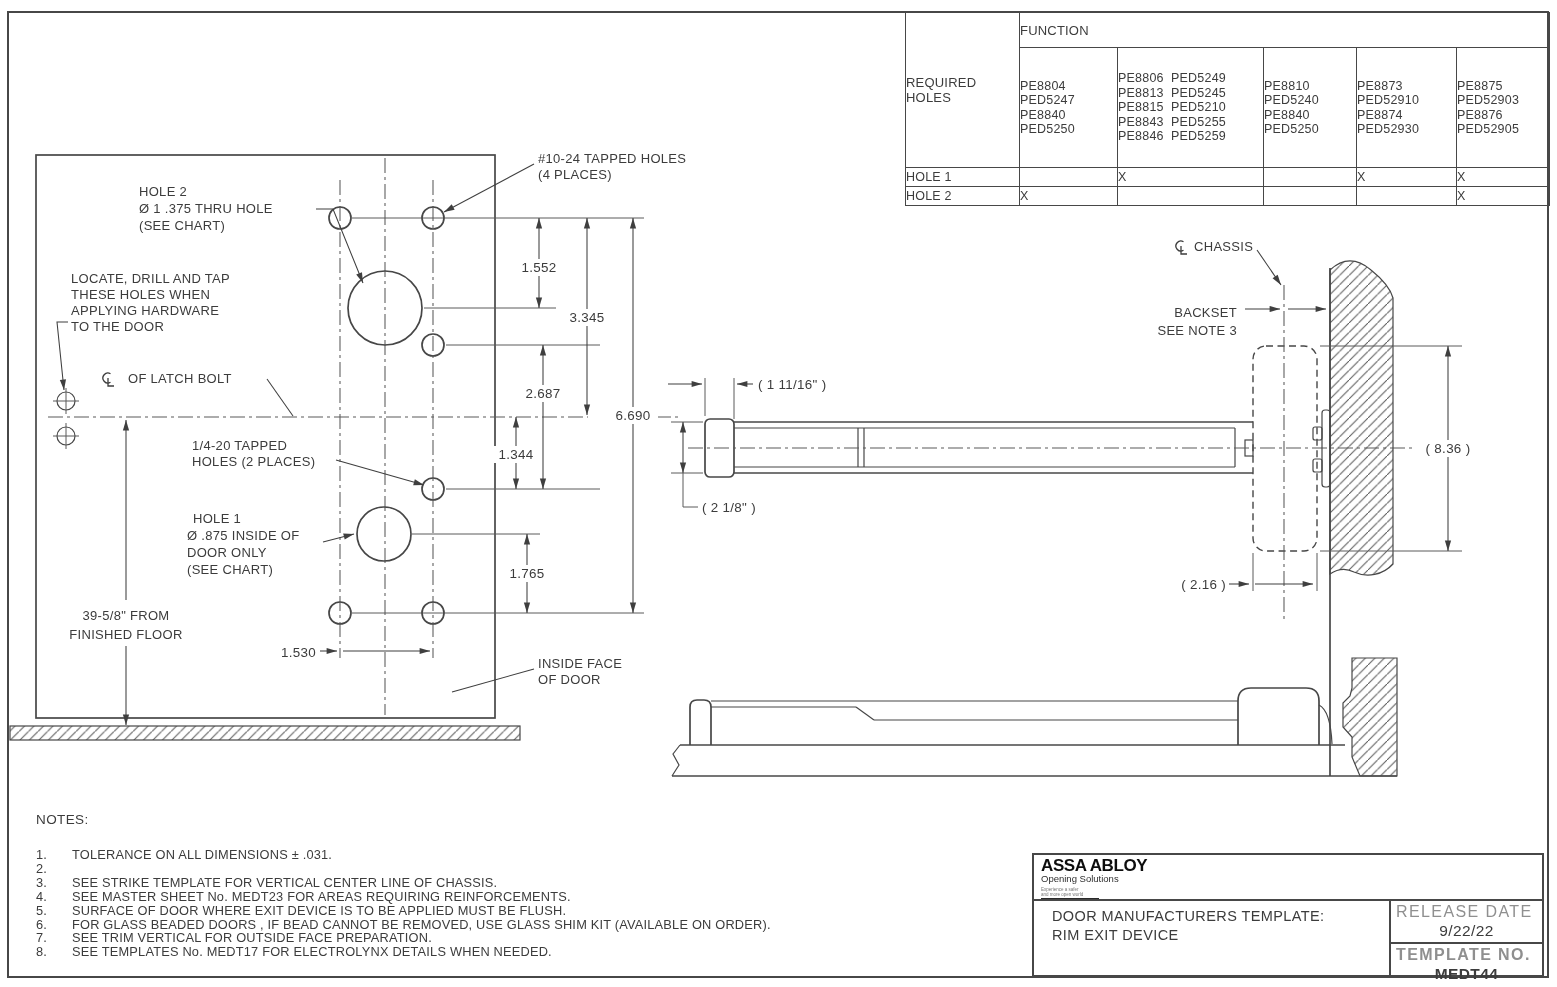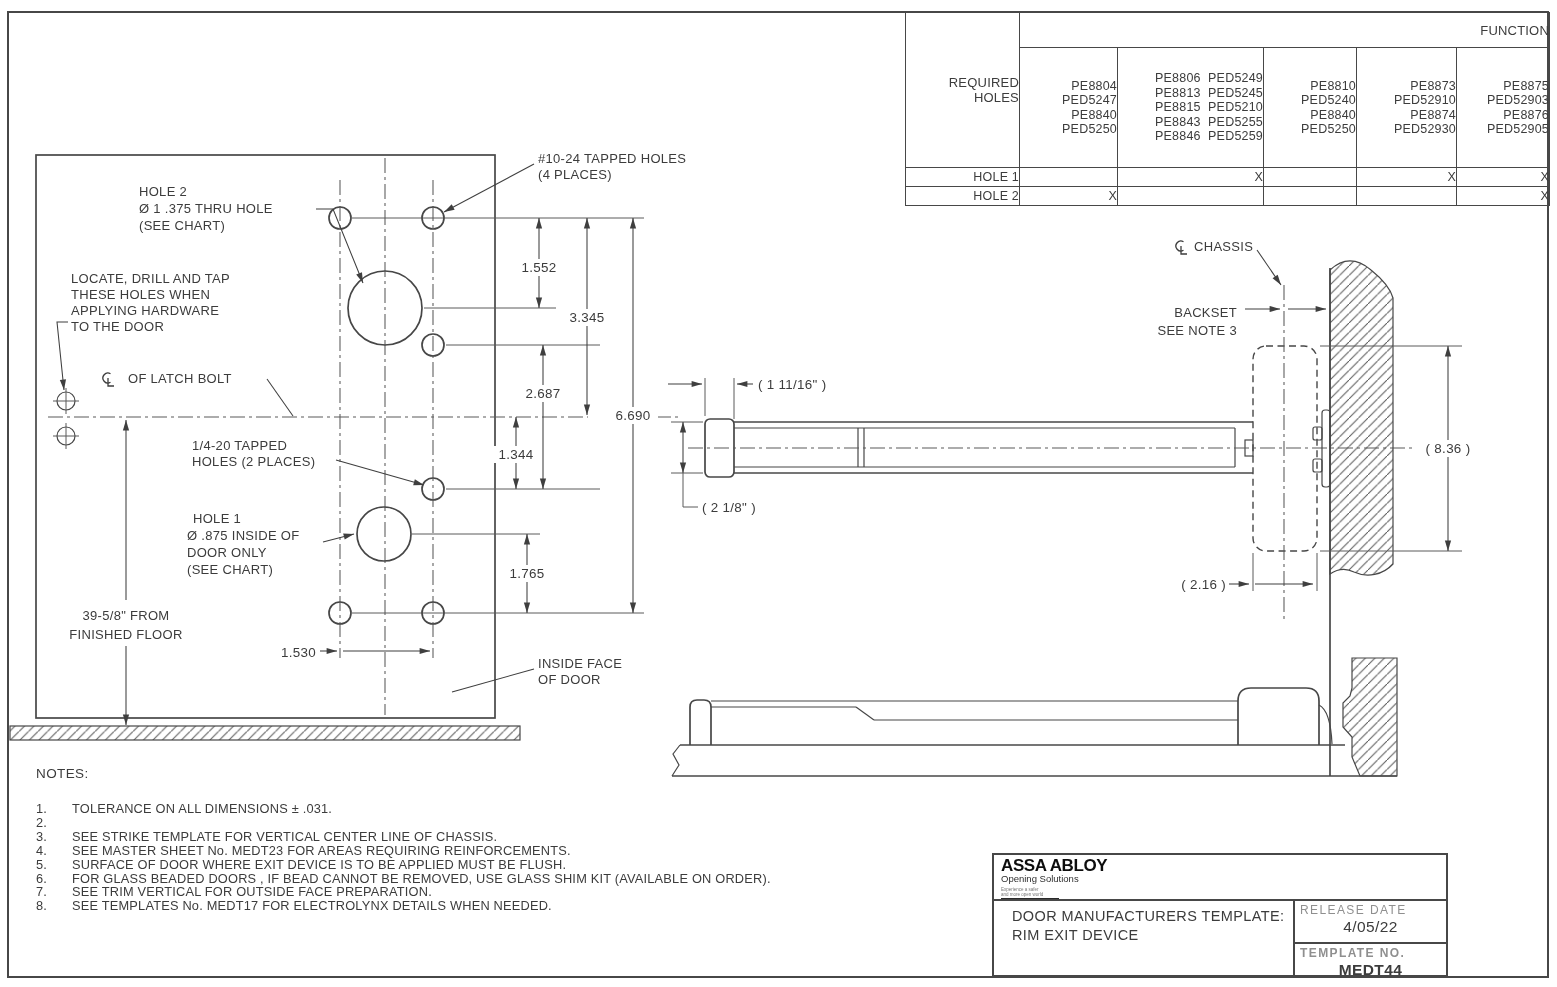--- a/index.html
+++ b/index.html
@@ -9,49 +9,49 @@
   }
   .sheet-svg{position:absolute;left:0;top:0;width:1557px;height:987px;}
 
   
   .ftable{
     position:absolute;left:905px;top:12px;width:644px;height:193px;
     border-collapse:collapse;table-layout:fixed;
     font-size:12.5px;color:#3c3c3c;
   }
   .ftable td{
-    border:1.6px solid #474747;text-align:right;vertical-align:middle;
+    border:1.6px solid #474747;text-align:left;vertical-align:middle;
     padding:0;letter-spacing:.2px;
   }
   .ftable .mono2{white-space:pre;}
   .ftable .hdr{font-size:13px;}
   .ftable .modelcell div{line-height:14.5px;}
   .ftable .rowlab{font-size:12.5px;}
 
   
-  .notes{position:absolute;left:36px;top:766px;width:920px;}
+  .notes{position:absolute;left:36px;top:812px;width:920px;}
   .notes-title{font-size:13.5px;letter-spacing:.4px;margin-bottom:21px;}
   .note-row{display:flex;font-size:12.8px;line-height:13.9px;letter-spacing:.2px;}
   .note-num{width:36px;flex:none;}
 
   
-  .tblock{position:absolute;left:992px;top:853px;width:456px;height:124px;
+  .tblock{position:absolute;left:1032px;top:853px;width:512px;height:124px;
     border:2px solid #474747;box-sizing:border-box;}
   .tb-logo{position:absolute;left:7px;top:2px;width:200px;height:42px;}
   .tb-brand{font-size:17px;font-weight:800;letter-spacing:-.4px;color:#0d0d0d;line-height:17px;}
   .tb-sub{font-size:9.5px;color:#2e2e2e;line-height:10px;}
   .tb-tag{margin-top:3px;font-size:4.5px;color:#787878;line-height:5px;}
   .tb-tagbar{width:58px;height:3px;background:#2a2a2a;margin-top:1px;}
   .tb-title{position:absolute;left:0;top:44px;right:153px;bottom:0;border-top:2px solid #474747;
     padding:6px 0 0 18px;font-size:14.5px;letter-spacing:.4px;line-height:18.5px;}
   .tb-right{position:absolute;top:44px;right:0;width:153px;bottom:0;
     border-top:2px solid #474747;border-left:2px solid #474747;box-sizing:border-box;}
   .tb-cell{height:43px;border-bottom:2px solid #474747;box-sizing:border-box;}
   .tb-cell2{height:37px;font-weight:bold;}
-  .tb-lab{font-size:12px;letter-spacing:1.4px;color:#8f8f8f;padding:2px 0 0 5px;}
+  .tb-lab{font-size:16px;letter-spacing:1.4px;color:#8f8f8f;padding:2px 0 0 5px;}
   .tb-val{text-align:center;font-size:15.5px;letter-spacing:.4px;margin-top:1px;}
 
   
   .ln2{stroke:#474747;stroke-width:1.7;fill:none;}
   .ln1{stroke:#474747;stroke-width:1.2;fill:none;}
   .thin{stroke:#5a5a5a;stroke-width:1;fill:none;}
   .cl{stroke:#5a5a5a;stroke-width:1.05;fill:none;stroke-dasharray:15 4 3 4;}
   .dsh{stroke:#474747;stroke-width:1.4;fill:none;stroke-dasharray:7 4.5;}
   .dim{stroke:#3f3f3f;stroke-width:1.05;fill:none;}
   .hfill{fill:url(#hatch);stroke:#474747;stroke-width:1.2;}
@@ -387,21 +387,21 @@
         <div class="tb-tagbar"></div>
       </div>
     </div>
     <div class="tb-title">
       <div>DOOR MANUFACTURERS TEMPLATE:</div>
       <div>RIM EXIT DEVICE</div>
     </div>
     <div class="tb-right">
       <div class="tb-cell">
         <div class="tb-lab">RELEASE DATE</div>
-        <div class="tb-val">4/05/22</div>
+        <div class="tb-val">9/22/22</div>
       </div>
       <div class="tb-cell2">
         <div class="tb-lab">TEMPLATE NO.</div>
         <div class="tb-val">MEDT44</div>
       </div>
     </div>
   </div>
 
 </div>
 

